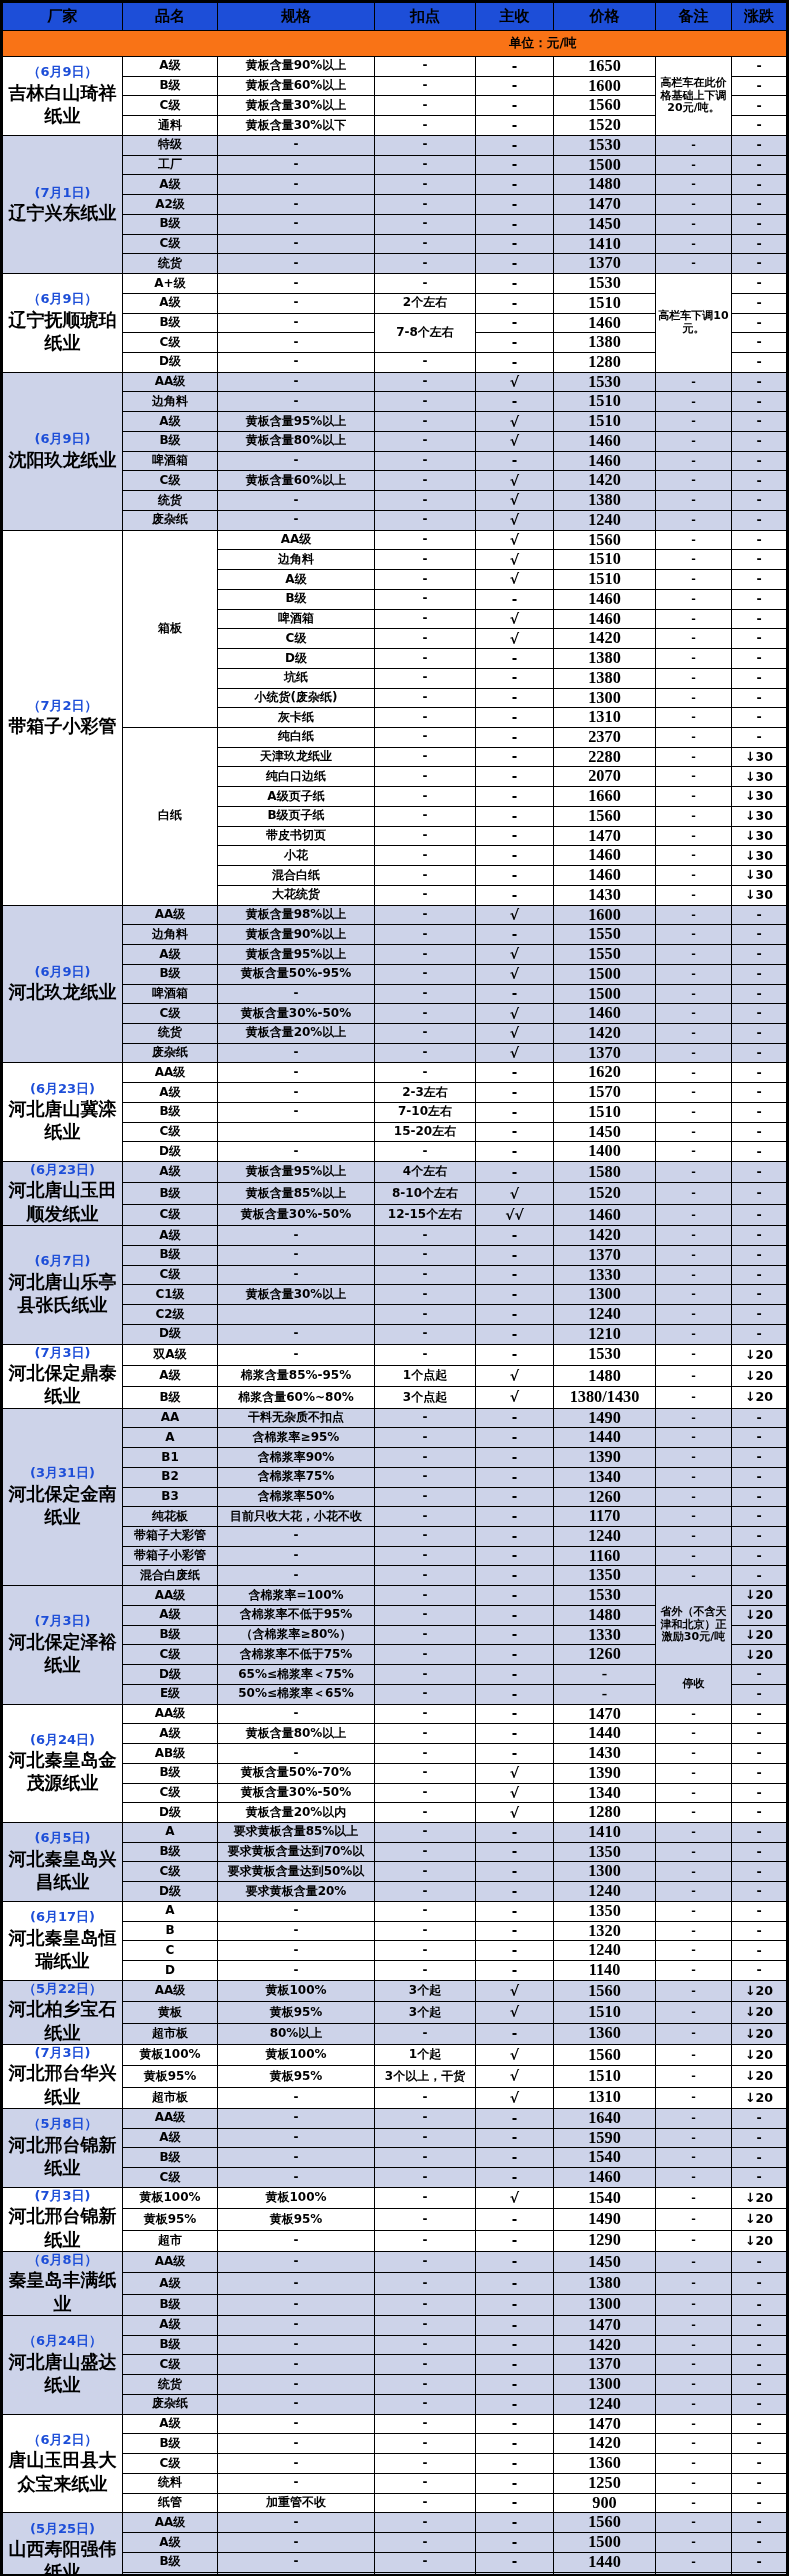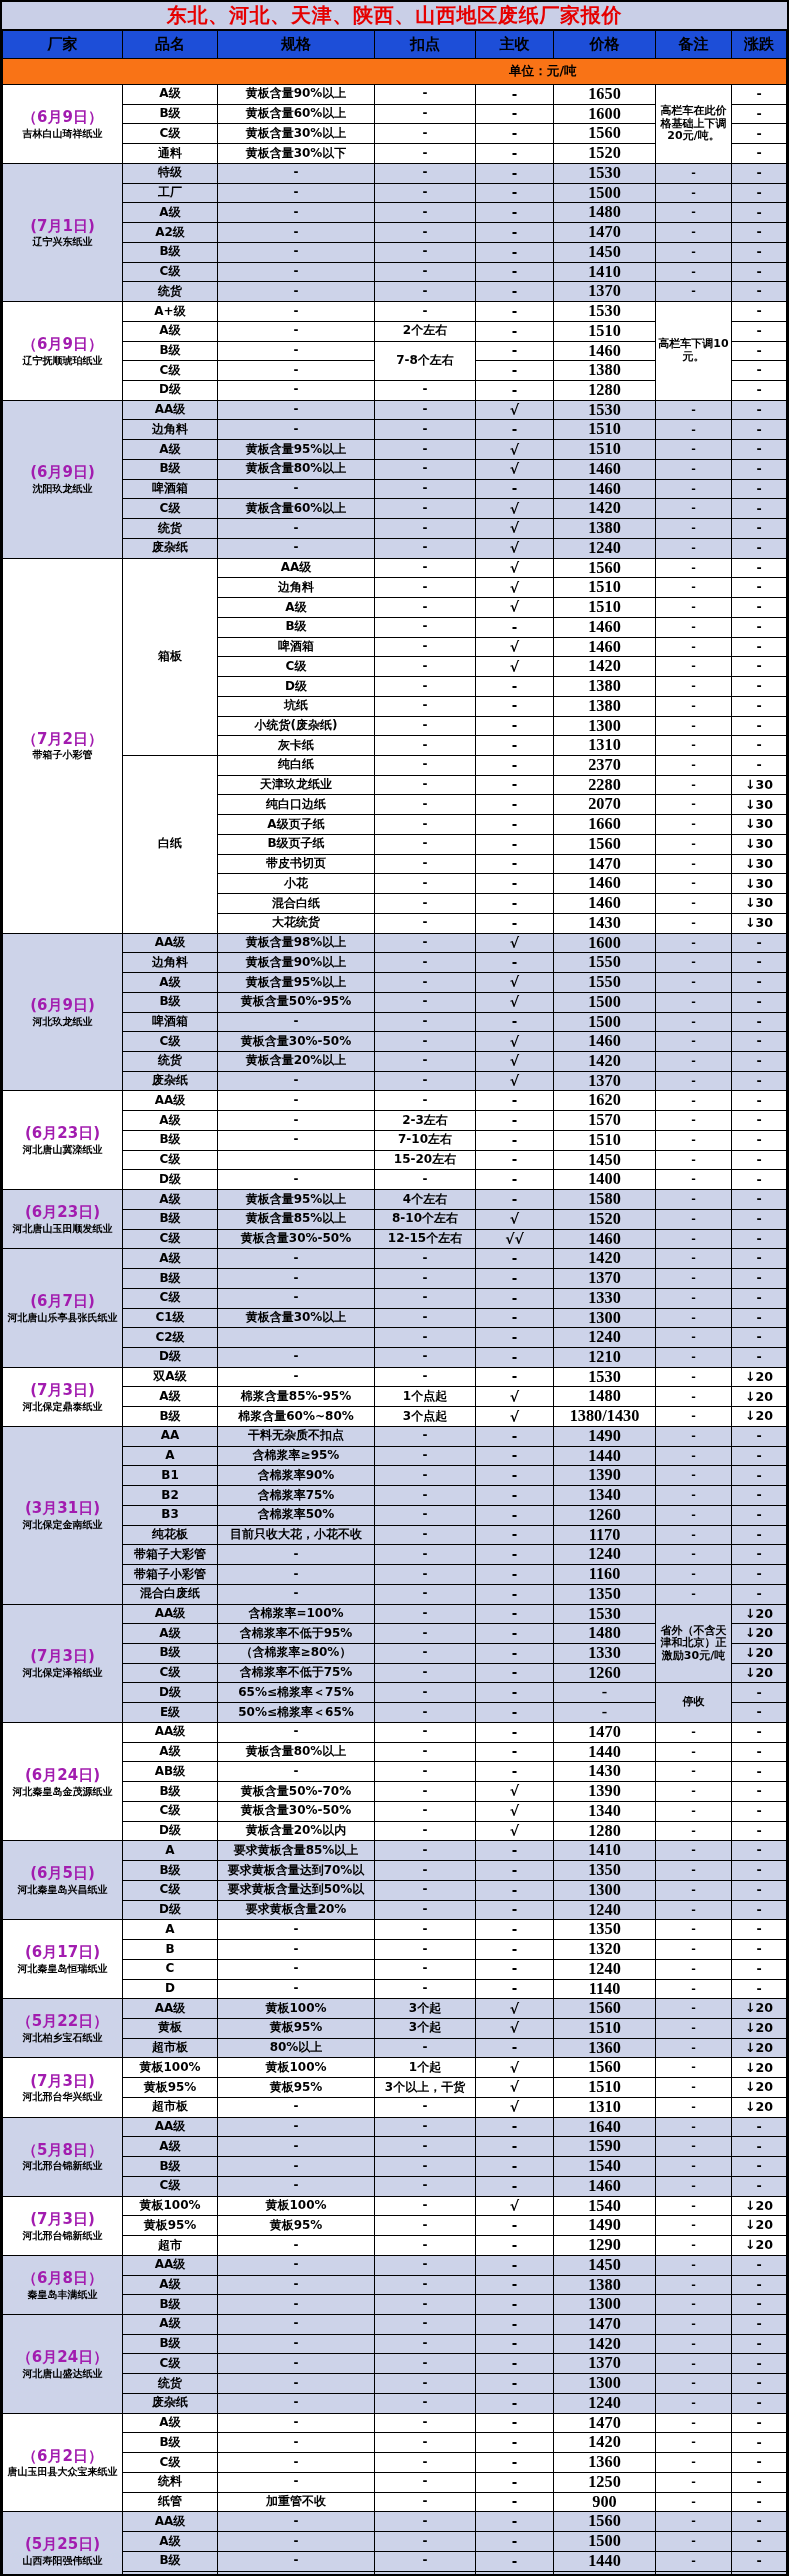--- a/index.html
+++ b/index.html
@@ -9,39 +9,38 @@
          color:#e60000;font-weight:bold;font-size:20px;text-align:center;letter-spacing:0.7px;}
   table{border-collapse:collapse;table-layout:fixed;width:100%;height:2508px;}
   th,td{border:0.7px solid #000;text-align:center;vertical-align:middle;
         font-weight:bold;font-size:12px;padding:0 1.5px;overflow:hidden;line-height:1.15;}
   thead th{font-size:15px;height:27px;border-bottom:1.5px solid #000;background:#1d4ed8;}
   tr.unit td{height:25px;border-top:1.5px solid #000;border-bottom:1.5px solid #000;
              text-align:left;padding-left:506px;font-size:12.6px;background:#f97316;}
   tbody.sec tr:first-child>td{border-top:1.5px solid #000;}
   tbody.wht td{background:#fff;}
   tbody.lav td{background:#cdd3e9;}
-  td.factory .date{color:#a21caf;font-size:15px;line-height:1.25;}
-  td.factory .fname{color:#000;font-size:10px;line-height:1.3;}
+  td.factory .date{color:#1d4ed8;font-size:13px;line-height:1.25;}
+  td.factory .fname{color:#000;font-size:18px;line-height:1.3;}
   td.c-name{font-size:12px;}
   td.c-spec{font-size:12px;}
   td.c-ded{font-size:12px;}
   td.c-main{font-size:13.3px;}
   td.c-main.chk{font-style:italic;font-size:14px;}
   td.c-price{font-family:"Liberation Serif","DejaVu Serif",serif;font-size:16.3px;font-weight:bold;}
   td.c-note{font-size:11px;}
   td.c-chg{font-size:12.6px;}
   .footer{height:33px;border-top:2.2px solid #000;background:#fff;color:#e60000;font-weight:bold;
           font-size:12.6px;text-align:center;display:flex;flex-direction:column;justify-content:center;}
   .footer div{line-height:1.25;}
 </style>
 </head>
 <body>
 
 <div class="sheet">
-  <div class="title">东北、河北、天津、陕西、山西地区废纸厂家报价</div>
   <table id="price-table">
     <colgroup>
       <col style="width:120px">
         <col style="width:95px">
         <col style="width:157px">
         <col style="width:101px">
       <col style="width:78px">
         <col style="width:102px">
         <col style="width:76px">
         <col style="width:55px">

